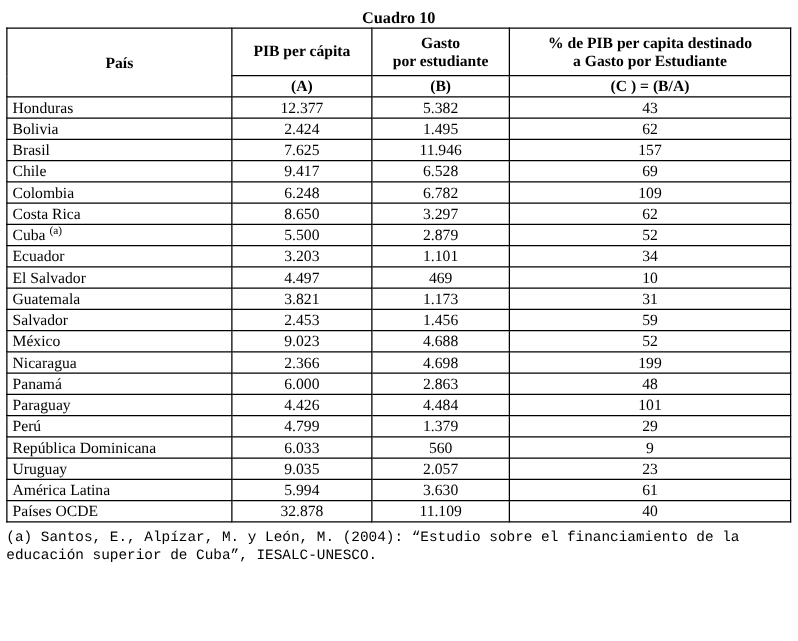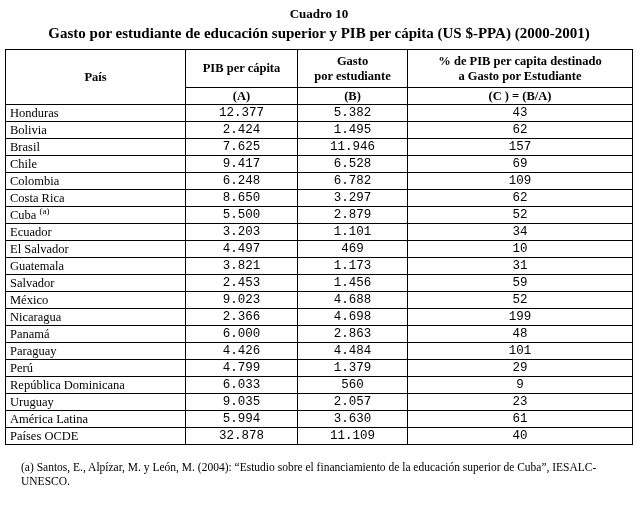--- a/index.html
+++ b/index.html
@@ -50,36 +50,35 @@
     line-height: 1.15;
   }
   tr.hdr-top th { height: 37px; }
   tr.hdr-sub th { height: 16px; }
   table.data td {
     height: 16px;
     line-height: 16px;
     vertical-align: middle;
   }
   td.pais { text-align: left; padding-left: 6px; }
-  td.num  { text-align: center; font-family: Liberation Mono, monospace; }
+  td.num  { text-align: center; }
   td.pais sup { font-size: 9px; line-height: 0; }
   .footnotes {
     margin-top: 6px;
     font-size: 11.5px;
     line-height: 1.18;
   }
-  .footnotes div { margin: 16px; }
+  .footnotes div { margin: 0; font-family: Liberation Mono, monospace; }
 </style>
 </head>
 <body>
 
 <div class="page">
 
   <div class="caption-number">Cuadro 10</div>
-  <div class="caption-title">Gasto por estudiante de educación superior y PIB per cápita (US $-PPA) (2000-2001)</div>
 
   <table class="data">
     <colgroup>
       <col style="width:180px">
       <col style="width:112px">
       <col style="width:110px">
       <col style="width:225px">
     </colgroup>
     <thead>
       <tr class="hdr-top">

